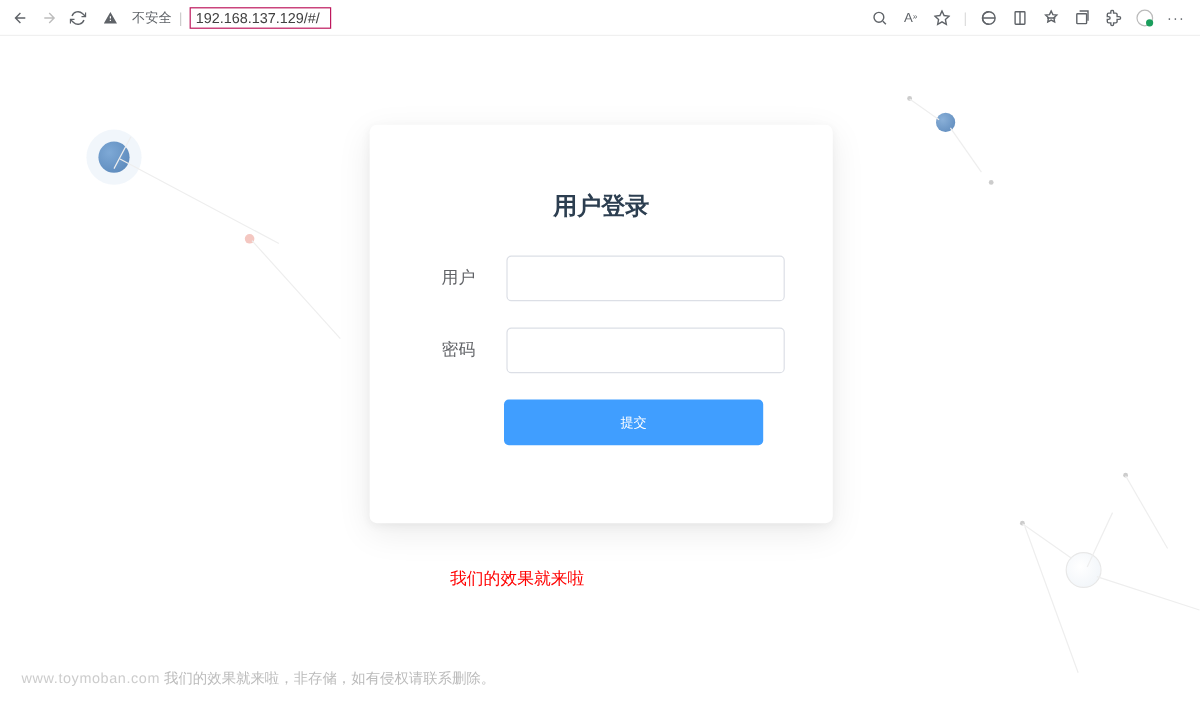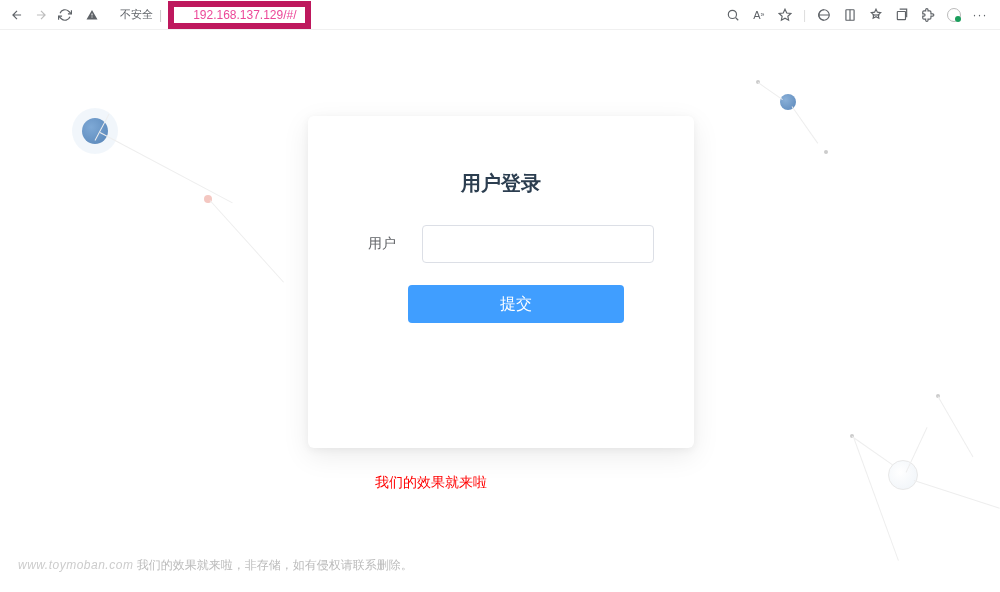--- a/index.html
+++ b/index.html
@@ -3,49 +3,49 @@
   <meta charset="utf-8">
   <style>
     * { margin: 0; padding: 0; box-sizing: border-box; }
     body { font-family: "Microsoft YaHei", "PingFang SC", sans-serif; background: #fff; width: 1000px; height: 592px; overflow: hidden; position: relative; }
 
     
     .browser-bar { height: 30px; display: flex; align-items: center; padding: 0 8px; gap: 6px; border-bottom: 1px solid #f0f0f0; font-size: 12px; color: #5f6368; }
     .browser-bar .nav-ic { width: 18px; height: 18px; display: flex; align-items: center; justify-content: center; color: #5f6368; }
     .browser-bar .nav-ic.dim { color: #bdbdbd; }
     .addr-wrap { flex: 0 0 auto; display: flex; align-items: center; gap: 6px; margin-left: 6px;}
-    .insecure { display: flex; align-items: center; gap: 22px; color: #5f6368; font-size: 11px;}
-    .url-box { border: 6px solid #be185d; padding: 1px 8px 1px 19px; font-size: 12px; color: #ec4899; font-family: Arial, sans-serif; min-width: 100px;}
+    .insecure { display: flex; align-items: center; gap: 12px; color: #5f6368; font-size: 11px;}
+    .url-box { border: 1px solid #be185d; padding: 1px 8px 1px 4px; font-size: 12px; color: #404040; font-family: Arial, sans-serif; min-width: 100px;}
     .spacer { flex: 1; }
     .right-icons { display: flex; align-items: center; gap: 10px; padding-right: 4px;}
     .right-icons .ric { width: 16px; height: 16px; display:flex; align-items:center; justify-content:center; color:#5f6368;}
     .right-icons .sep { color: #ddd; }
     .avatar-dot { width: 14px; height: 14px; border-radius: 50%; background: #fff; border: 1px solid #bbb; position: relative;}
     .avatar-dot::after{content:"";position:absolute;right:-1px;bottom:-1px;width:6px;height:6px;border-radius:50%;background:#1a9e5c;}
 
     
     .bg-dot { position: absolute; border-radius: 50%; }
     .bg-line { position: absolute; background: #eee; height: 1px; transform-origin: left center;}
 
     
-    .card { position: absolute; left: 308px; top: 116px; width: 386px; height: 332px; background: #fff; border-radius: 6px; box-shadow: 0 8px 28px rgba(0,0,0,0.08), 0 2px 8px rgba(0,0,0,0.05); padding: 54px 40px 20px 40px; }
+    .card { position: absolute; left: 308px; top: 104px; width: 386px; height: 332px; background: #fff; border-radius: 6px; box-shadow: 0 8px 28px rgba(0,0,0,0.08), 0 2px 8px rgba(0,0,0,0.05); padding: 54px 40px 20px 40px; }
     .card-title { text-align: center; font-size: 20px; font-weight: 700; color: #2c3e50; margin-bottom: 28px; }
     .form-row { display: flex; align-items: center; margin-bottom: 22px; gap: 14px; }
     .form-label { width: 60px; text-align: right; padding-right: 12px; font-size: 14px; color: #606266; }
     .form-input { flex: 1; height: 38px; border: 1px solid #dcdfe6; border-radius: 4px; padding: 0 12px; font-size: 14px; outline: none; }
     .actions { padding-left: 48px; }
-    .submit-btn { display: block; width: 216px; height: 38px; margin-left: 12px; background: #409eff; color: #fff; border: none; border-radius: 4px; font-size: 16px; cursor: pointer; }
+    .submit-btn { display: block; width: 216px; height: 38px; margin-left: 24px; background: #409eff; color: #fff; border: none; border-radius: 4px; font-size: 11px; cursor: pointer; }
     .register-link { display: block; text-align: center; margin-top: 30px; font-size: 14px; color: #3bb54a; text-decoration: none; width: 216px; margin-left:12px;}
 
     
     .caption { position: absolute; left: 340px; top: 474px; color: #ff0000; font-size: 14px; font-family: SimSun, serif; margin-left: 35px; }
 
     
     .footer { position: absolute; left: 18px; bottom: 18px; font-size: 12px; color: #bbb; }
-    .footer .d { color:#ccc; letter-spacing: 0.5px; font-style: italic;}
+    .footer .d { color:#ccc; letter-spacing: 0.5px;}
   </style>
 </head>
 <body>
 
 <div class="browser-bar">
   <div class="nav-ic">
     <svg width="14" height="14" viewBox="0 0 24 24" fill="none" stroke="currentColor" stroke-width="2">
         <path d="M19 12H5m7-7l-7 7 7 7"></path>
       </svg>
   </div>
@@ -141,20 +141,24 @@
 <span class="bg-line" style="left:914px;top:480px;width:90px;transform:rotate(18deg);"></span>
 <span class="bg-line" style="left:854px;top:438px;width:130px;transform:rotate(70deg);"></span>
 <span class="bg-line" style="left:938px;top:396px;width:70px;transform:rotate(60deg);"></span>
 
 <div class="card">
   <div class="card-title">用户登录</div>
   <div class="form-row">
     <label class="form-label">用户</label>
     <input class="form-input" type="text" style="">
   </div>
+  <div class="form-row">
+    <label class="form-label">密码</label>
+    <input class="form-input" type="password" style="">
+  </div>
   <div class="actions">
     <button class="submit-btn">提交</button>
   </div>
 </div>
 
 <div class="caption">我们的效果就来啦</div>
 
 <div class="footer">
   <span class="d">www.toymoban.com</span>
   <span>我们的效果就来啦，非存储，如有侵权请联系删除。</span>

